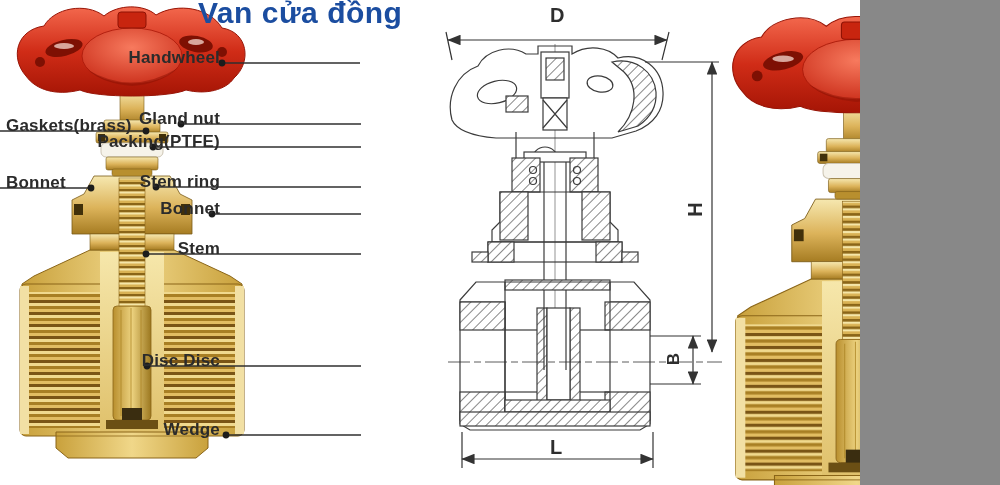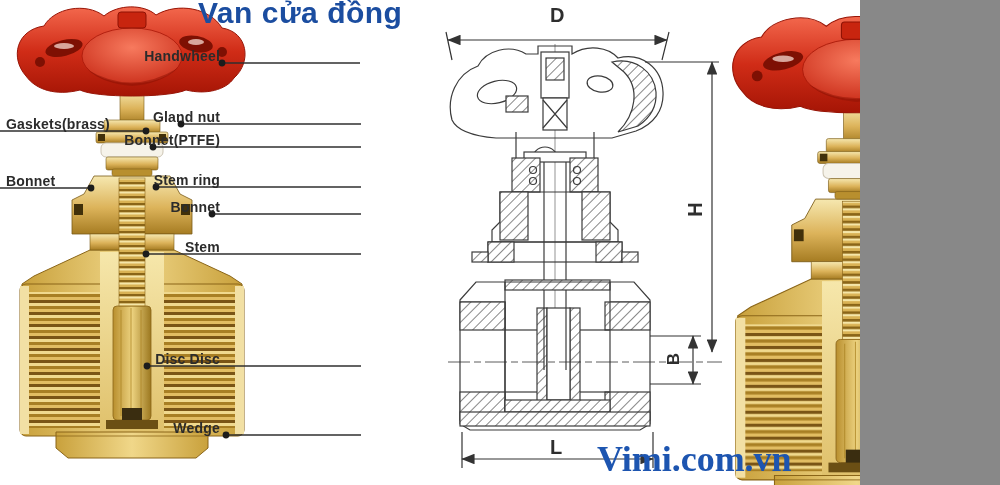--- a/index.html
+++ b/index.html
@@ -3,21 +3,21 @@
 <meta charset="utf-8">
 <style>
   html,body{margin:0;padding:0;background:#888;}
   .stage{position:relative;width:860px;height:485px;background:#ffffff;overflow:hidden;
          font-family:"Liberation Sans",sans-serif;}
   .stage svg{position:absolute;left:0;top:0;}
   .title{position:absolute;left:198px;top:-4px;font-size:30px;font-weight:bold;
          color:#1b4da0;letter-spacing:.5px;white-space:nowrap;}
   .wm{position:absolute;left:597px;top:438px;font-family:"Liberation Serif",serif;
       font-size:36px;font-weight:bold;color:#1d55b0;white-space:nowrap;}
-  .lbl{position:absolute;font-size:14px;font-weight:bold;color:#2b2b2b;
+  .lbl{position:absolute;font-size:17px;font-weight:bold;color:#2b2b2b;
        white-space:nowrap;letter-spacing:.2px;}
   .lbl.r{right:640px;text-align:right;}
   .lbl.l{left:6px;}
   .dim{position:absolute;font-size:20px;font-weight:bold;color:#2e2e2e;white-space:nowrap;}
   .rot{transform:rotate(-90deg);transform-origin:center;}
 </style>
 </head>
 <body>
 
 <div class="stage">
@@ -240,28 +240,27 @@
     <line x1="880" y1="392" x2="1000" y2="392"></line> 
         <circle cx="880" cy="392" r="3.2" fill="#1c1c1c" stroke="none"></circle>
     <line x1="950" y1="470" x2="1000" y2="470"></line>
   </g>
 </svg>
 
   <div class="title">Van cửa đồng</div>
 
   <div class="lbl r" style="top:48px">Handwheel</div>
   <div class="lbl r" style="top:109px">Gland nut</div>
-  <div class="lbl r" style="top:132px">Bonnet(PTFE)</div>
+  <div class="lbl r" style="top:132px">Packing(PTFE)</div>
   <div class="lbl r" style="top:172px">Stem ring</div>
   <div class="lbl r" style="top:199px">Bonnet</div>
   <div class="lbl r" style="top:239px">Stem</div>
   <div class="lbl r" style="top:351px">Disc Disc</div>
   <div class="lbl r" style="top:420px">Wedge</div>
   <div class="lbl l" style="top:116px">Gaskets(brass)</div>
   <div class="lbl l" style="top:173px">Bonnet</div>
 
   <div class="dim" style="left:550px;top:4px">D</div>
   <div class="dim rot" style="left:688px;top:198px">H</div>
   <div class="dim rot" style="left:668px;top:349px;font-size:17px">B</div>
   <div class="dim" style="left:550px;top:436px">L</div>
 
-  <div class="wm">Vimi.com.vn</div>
 </div>
 
 </body></html>

